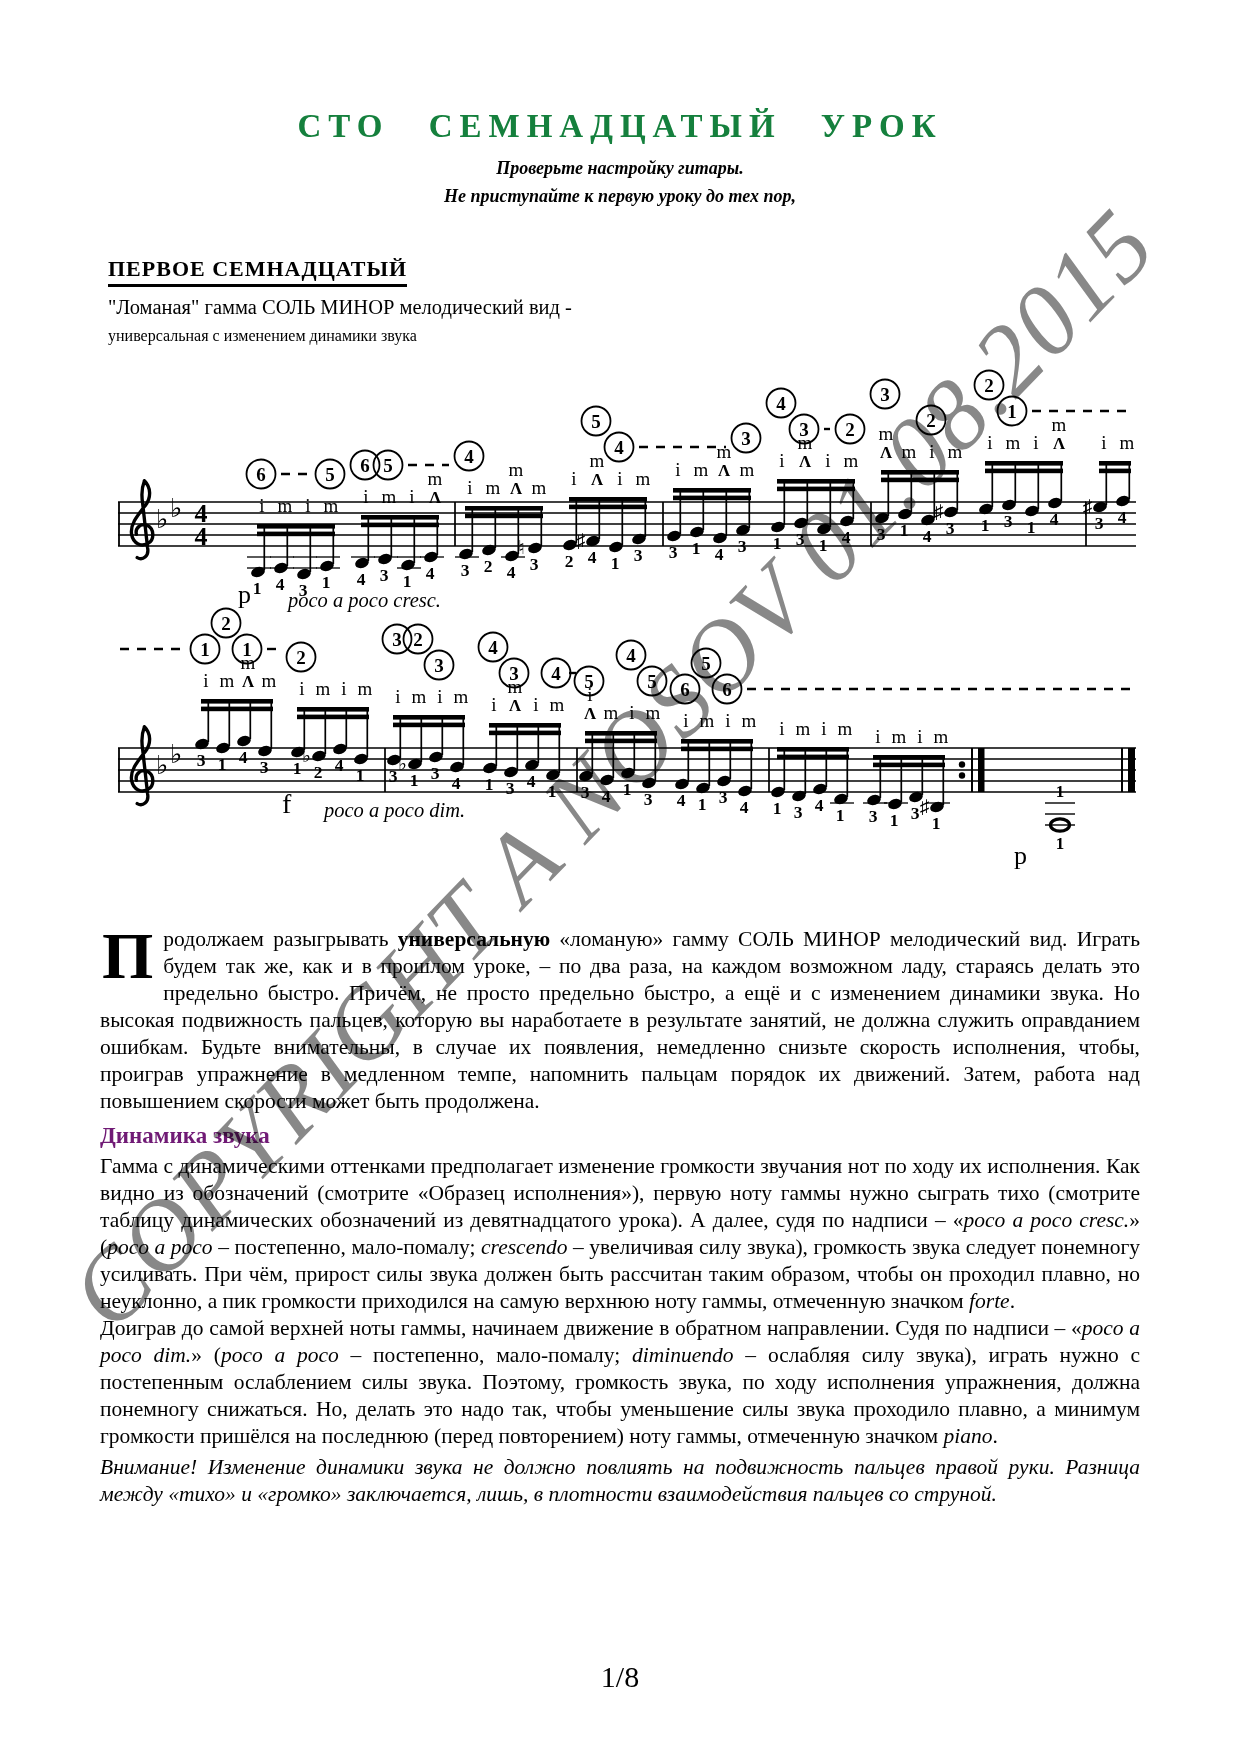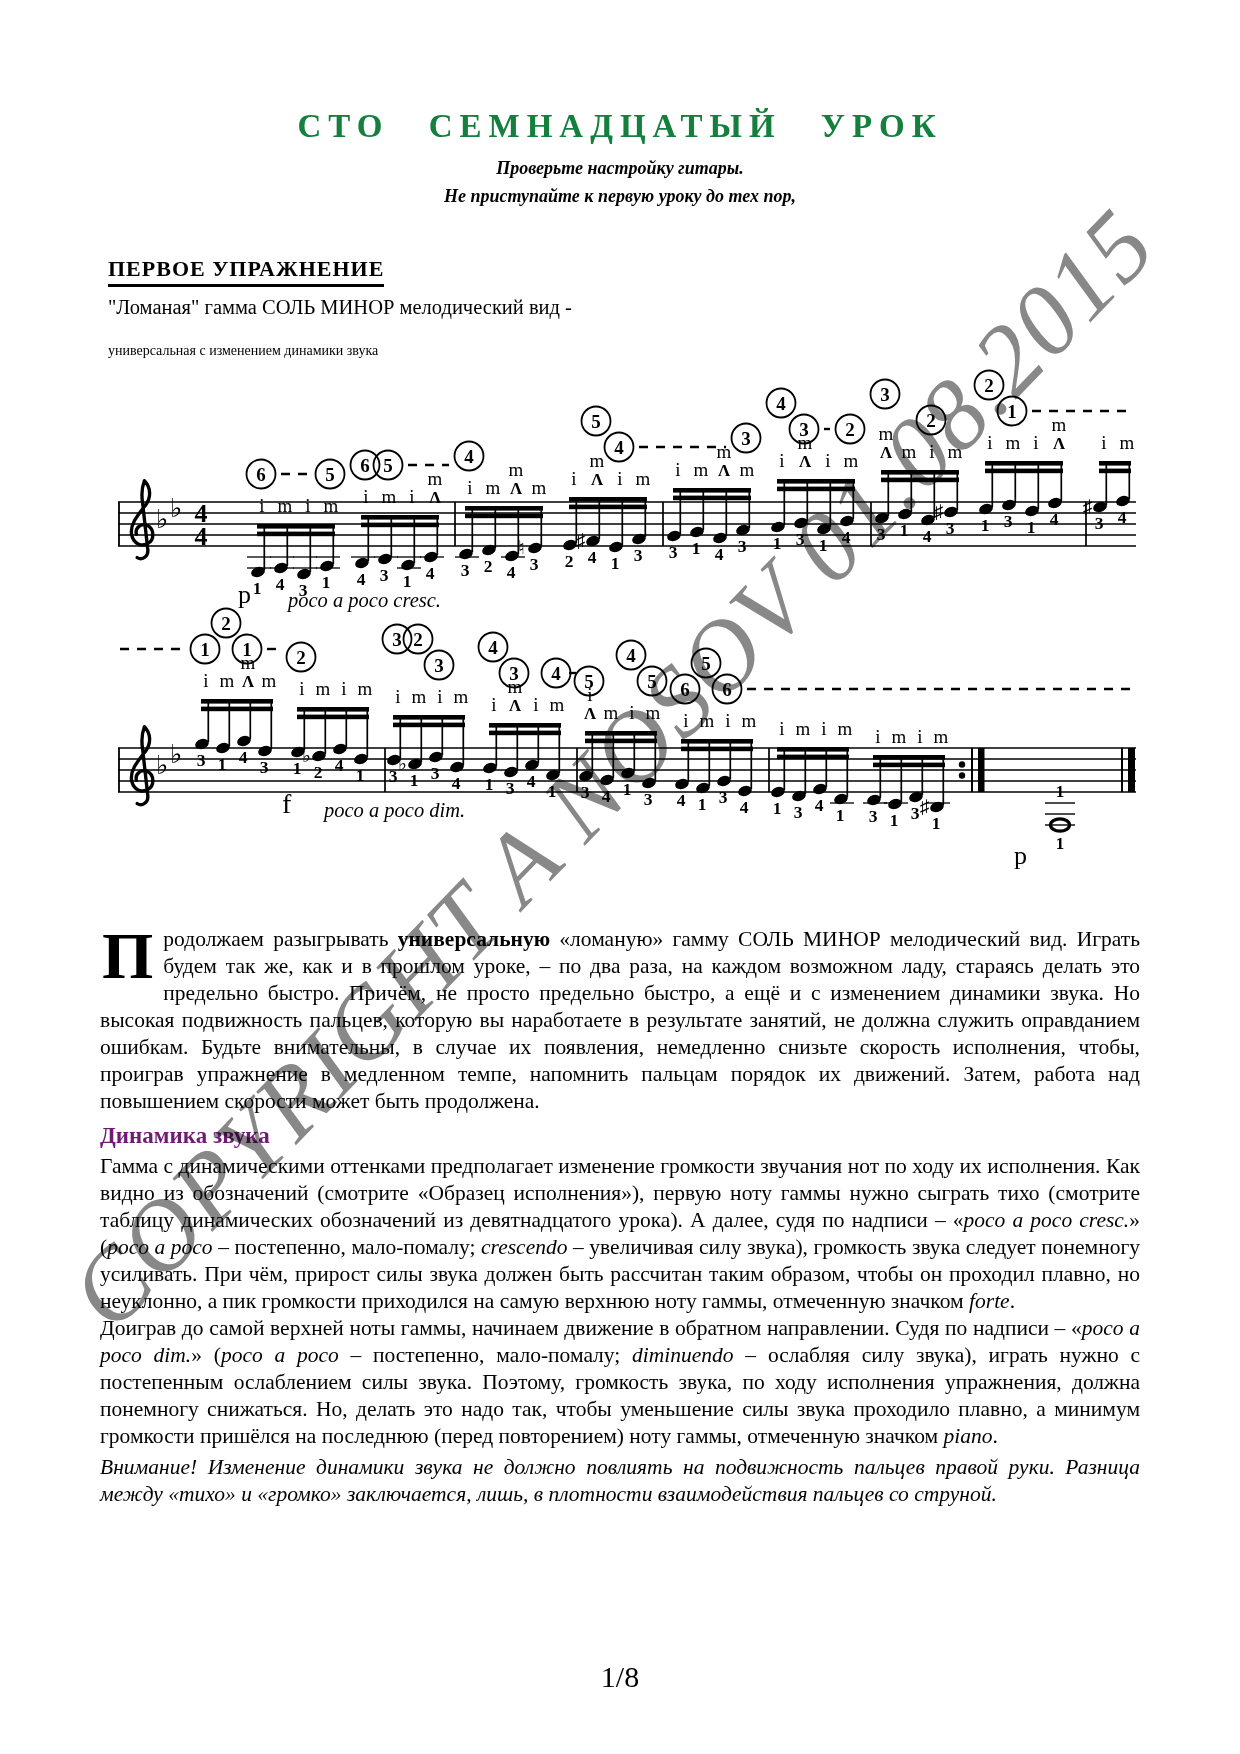--- a/index.html
+++ b/index.html
@@ -5,21 +5,21 @@
   html,body{margin:0;padding:0;background:#e8e8e8;}
   .page{position:relative;width:1240px;height:1754px;background:#ffffff;overflow:hidden;
         font-family:"Liberation Serif",serif;color:#000;margin:0 auto;}
   .page-title{position:absolute;top:108px;left:0;right:0;text-align:center;
         font-size:33px;font-weight:bold;letter-spacing:7px;word-spacing:24px;}
   .subtitles{position:absolute;top:154px;left:0;right:0;text-align:center;
         font-weight:bold;font-style:italic;font-size:18px;line-height:28px;}
   .ex-heading{position:absolute;top:256px;left:108px;font-size:22px;font-weight:bold;
         letter-spacing:1px;border-bottom:3px solid #000;padding-bottom:2px;}
   .desc-line1{position:absolute;top:296px;left:108px;font-size:20.5px;}
-  .desc-line2{position:absolute;top:343px;left:108px;font-size:14px;}
+  .desc-line2{position:absolute;top:327px;left:108px;font-size:16px;}
   .sample-label{position:absolute;top:369px;left:98px;width:1044px;text-align:center;
         font-style:italic;font-size:22px;letter-spacing:3px;}
   .sysvg{position:absolute;left:98px;}
   #music-sys1{top:350px;}
   #music-sys2{top:560px;}
   svg text{font-family:"Liberation Serif",serif;fill:#000;}
   .dyn{position:absolute;white-space:nowrap;}
   .dyn-p1{left:238px;top:580px;font-size:26px;}
   .dyn-cresc{left:288px;top:589px;font-size:20.5px;font-style:italic;}
   .dyn-f{left:282px;top:788px;font-size:28px;}
@@ -44,21 +44,21 @@
 
   <div class="watermark" style="color: rgb(110, 110, 110);">COPYRIGHT A NOSOV 01.08.2015</div>
 
   <div class="page-title" style="color: #15803d;">СТО СЕМНАДЦАТЫЙ УРОК</div>
 
   <div class="subtitles">
     <div>Проверьте настройку гитары.</div>
     <div>Не приступайте к первую уроку до тех пор,</div>
   </div>
 
-  <div class="ex-heading">ПЕРВОЕ УПРАЖНЕНИЕ</div>
+  <div class="ex-heading">ПЕРВОЕ СЕМНАДЦАТЫЙ</div>
   <div class="desc-line1">"Ломаная" гамма СОЛЬ МИНОР мелодический вид -</div>
   <div class="desc-line2">универсальная с изменением динамики звука</div>
 
 
   <svg id="music-sys1" class="sysvg" width="1044" height="260" viewBox="0 0 1044 260">
       <line x1="20" y1="152" x2="1038" y2="152" stroke="#000" stroke-width="1.3"></line>
       <line x1="20" y1="163" x2="1038" y2="163" stroke="#000" stroke-width="1.3"></line>
       <line x1="20" y1="174" x2="1038" y2="174" stroke="#000" stroke-width="1.3"></line>
       <line x1="20" y1="185" x2="1038" y2="185" stroke="#000" stroke-width="1.3"></line>
       <line x1="20" y1="196" x2="1038" y2="196" stroke="#000" stroke-width="1.3"></line>

